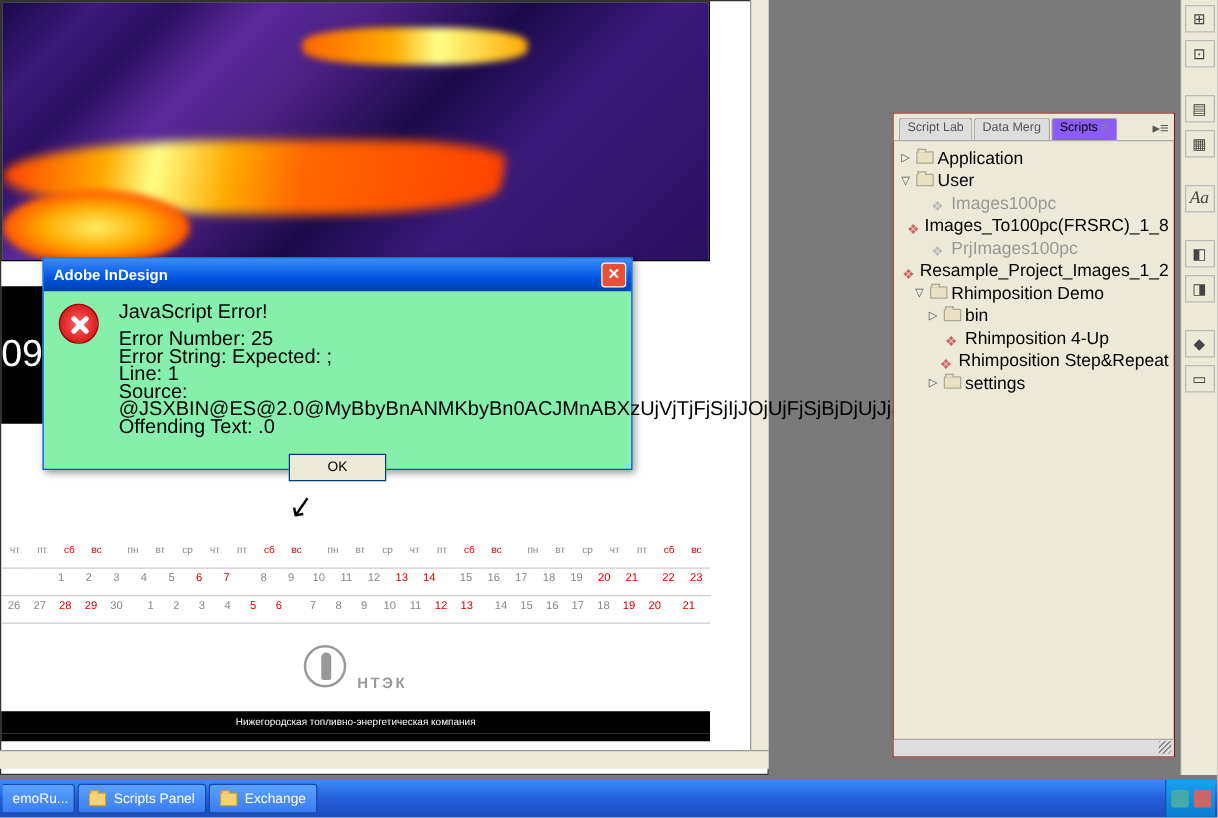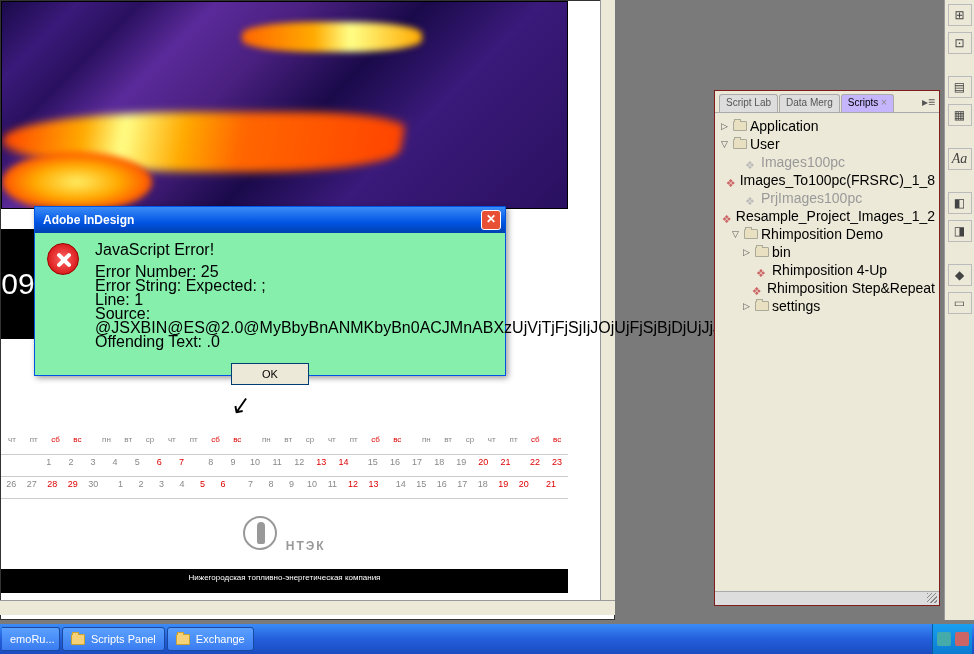--- a/index.html
+++ b/index.html
@@ -5,21 +5,21 @@
 * { box-sizing: border-box; margin: 0; padding: 0; font-family: Tahoma, Arial, sans-serif; }
 body { width: 974px; height: 654px; background: #7a7a7a; overflow: hidden; position: relative; }
 
 
 .doc-area { position: absolute; left: 0; top: 0; width: 615px; height: 620px; background: #fff; border: 1px solid #333; }
 .lava { position: absolute; left: 0; top: 0; width: 567px; height: 208px; background: linear-gradient(135deg, #1a0a4a 0%, #3a1a7a 10%, #2a1060 18%, #5a2a9a 28%, #4a2080 40%, #1a0a4a 55%, #3a1a7a 70%, #2a1060 100%); border: 1px solid #000; overflow: hidden; }
 .lava::before { content: ""; position: absolute; left: 0; top: 110px; width: 400px; height: 60px; background: linear-gradient(90deg, #ff4400 0%, #ffaa00 20%, #ffff88 30%, #ffaa00 45%, #ff6600 60%, #ff4400 100%); filter: blur(4px); border-radius: 50% 30% 40% 60%; transform: skewX(-10deg); }
 .lava::after { content: ""; position: absolute; left: 240px; top: 20px; width: 180px; height: 30px; background: linear-gradient(90deg, #ff6600 0%, #ffaa00 40%, #ffff88 60%, #ffaa00 100%); filter: blur(3px); border-radius: 40%; }
 .lava2 { position: absolute; left: 0; top: 150px; width: 150px; height: 60px; background: radial-gradient(#ffee66, #ffaa00 40%, #ff5500 70%, transparent); filter: blur(3px); border-radius: 50%; }
 
-.black-band { position: absolute; left: 0; top: 228px; width: 34px; height: 110px; background: #000; color: #fff; font-size: 30px; font-family: Arial; display: flex; align-items: center; justify-content: center; overflow: hidden; }
+.black-band { position: absolute; left: 0; top: 228px; width: 34px; height: 110px; background: #000; color: #fff; font-size: 30px; font-family: Arial; display: flex; align-items: center; overflow: hidden; }
 .cal-arrow { position: absolute; left: 230px; top: 390px; font-size: 24px; color: #000; transform: rotate(-10deg); }
 
 .cal-table { position: absolute; left: 0; top: 432px; width: 567px; font-size: 9px; color: #888; }
 .cal-row { display: flex; height: 22px; }
 .cal-cell { width: 24px; text-align: center; border-bottom: 1px solid #ccc; padding: 2px 0; }
 .cal-cell.hdr { font-size: 8px; }
 .cal-cell.red { color: #d00; }
 
 .logo-row { position: absolute; left: 0; top: 515px; width: 567px; text-align: center; }
 .logo { display: inline-block; width: 34px; height: 34px; border: 2px solid #999; border-radius: 50%; position: relative; }
@@ -41,21 +41,21 @@
 .dlg-icon::after { transform: rotate(-45deg); }
 .dlg-text { font-size: 16px; color: #000; line-height: 14px; }
 .dlg-text .hdr { margin-bottom: 8px; }
 .dlg-btn-row { text-align: center; margin-top: 4px; }
 .dlg-btn { width: 78px; height: 22px; background: #ece9d8; border: 2px outset #fff; font-size: 11px; cursor: pointer; border: 1px solid #003c74; }
 
 
 .scripts-panel { position: absolute; left: 714px; top: 90px; width: 226px; height: 516px; background: #ece9d8; border: 1px solid #7f1d1d; }
 .panel-tabs { height: 22px; background: #ece9d8; display: flex; align-items: flex-end; font-size: 10px; border-bottom: 1px solid #aaa; padding-left: 4px; }
 .panel-tab { padding: 2px 6px; border: 1px solid #aaa; border-bottom: none; background: #ddd; margin-right: 1px; cursor: pointer; border-radius: 3px 3px 0 0; color: #555; height: 18px; }
-.panel-tab.active { background: #c4b5fd; color: #000; }
+.panel-tab.active { background: #8b5cf6; color: #000; }
 .panel-tab.active::after { content: " ×"; color: #888; }
 .panel-menu { position: absolute; right: 4px; top: 4px; font-size: 12px; color: #555; cursor: pointer; }
 
 .tree { padding: 4px 2px; font-size: 14px; color: #000; }
 .tree-row { display: flex; align-items: center; height: 18px; padding: 0 2px; cursor: pointer; white-space: nowrap; overflow: hidden; }
 .tree-row.sel { background: #3169c6; color: #fff; }
 .tree-row .tw { width: 11px; text-align: center; font-size: 9px; color: #555; }
 .tree-row .tw.open::before { content: "▽"; }
 .tree-row .tw.closed::before { content: "▷"; }
 .tree-row .sp { display: inline-block; }

